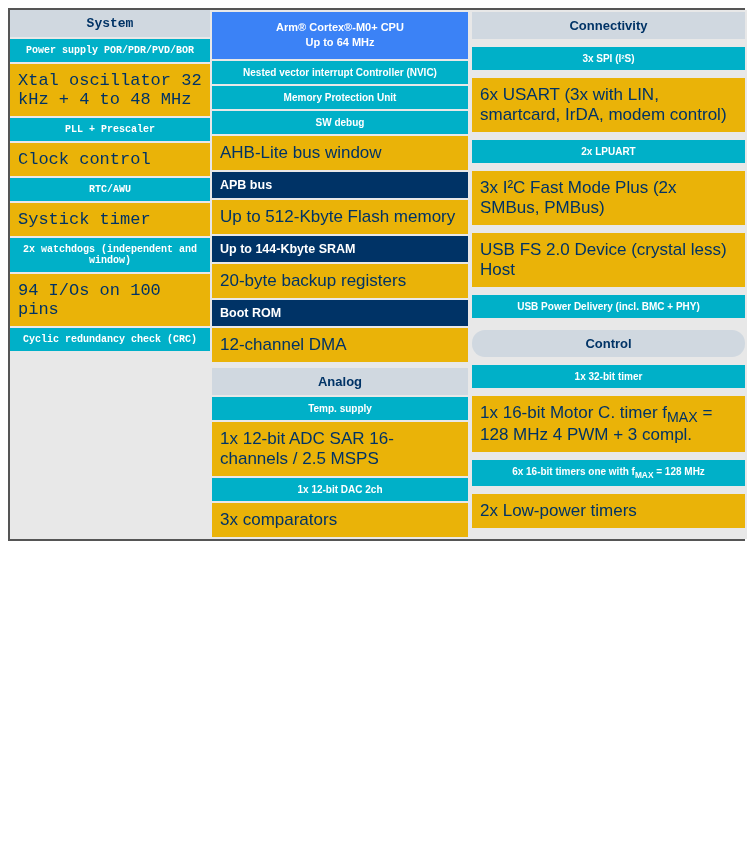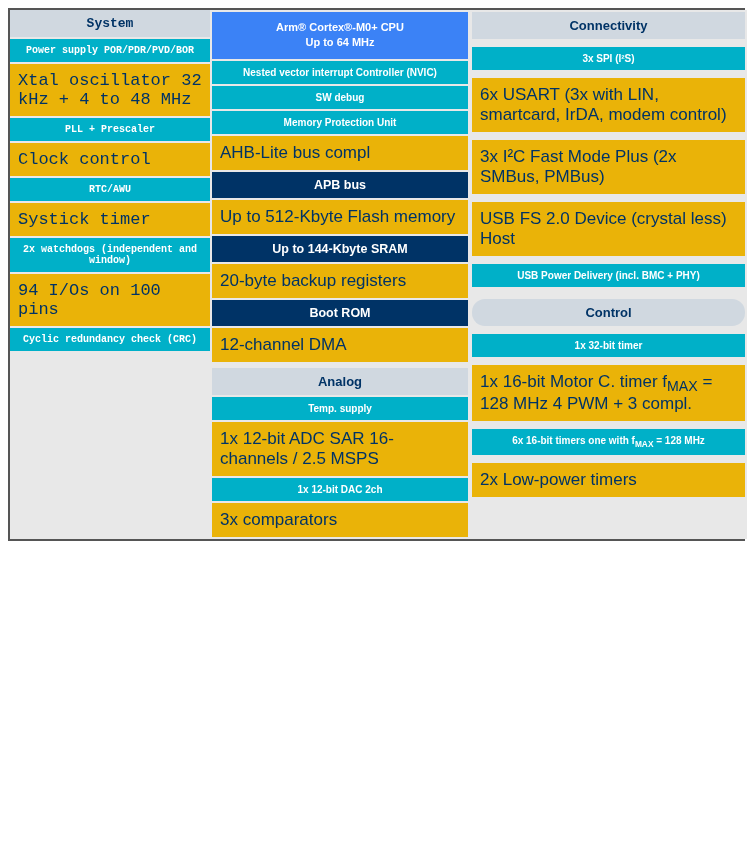--- a/index.html
+++ b/index.html
@@ -19,21 +19,21 @@
       display: grid;
       grid-template-columns: 200px 260px 277px;
       background: #e8e8e8;
       gap: 0;
     }
 
     
     .cell-dark-blue {
       background: #003366;
       color: #fff;
-      text-align: center;
+      text-align: left;
       padding: 6px 8px;
       font-size: 12.5px;
       font-weight: bold;
     }
     .cell-teal {
       background: #00b0c8;
       color: #fff;
       text-align: center;
       padding: 6px 8px;
       font-size: 10px;
@@ -108,41 +108,42 @@
     <div class="cell-white">94 I/Os on 100 pins</div>
     <div class="cell-teal">Cyclic redundancy check (CRC)</div>
   </div>
 
   <div class="col-cpu">
     <div class="cpu-header">
       <span>Arm® Cortex®-M0+ CPU</span><br>
       <span>Up to 64 MHz</span>
     </div>
     <div class="cell-teal">Nested vector interrupt Controller (NVIC)</div>
+    <div class="cell-teal">Memory Protection Unit</div>
     <div class="cell-teal">SW debug</div>
-    <div class="cell-teal">Memory Protection Unit</div>
-    <div class="cell-white">AHB-Lite bus compl</div>
+    <div class="cell-white">AHB-Lite bus window</div>
     <div class="cell-dark-blue">APB bus</div>
     <div class="cell-white">Up to 512-Kbyte Flash memory</div>
     <div class="cell-dark-blue">Up to 144-Kbyte SRAM</div>
     <div class="cell-white">20-byte backup registers</div>
     <div class="cell-dark-blue">Boot ROM</div>
     <div class="cell-white">12-channel DMA</div>
 
     <div class="section-header" style="margin-top:4px;">Analog</div>
     <div class="cell-teal">Temp. supply</div>
     <div class="cell-white">1x 12-bit ADC SAR 16-channels / 2.5 MSPS</div>
     <div class="cell-teal">1x 12-bit DAC 2ch</div>
     <div class="cell-white">3x comparators</div>
   </div>
 
   <div class="col-right">
     <div class="section-header">Connectivity</div>
     <div class="cell-teal">3x SPI (I²S)</div>
     <div class="cell-white">6x USART (3x with LIN, smartcard, IrDA, modem control)</div>
+    <div class="cell-teal">2x LPUART</div>
     <div class="cell-white">3x I²C Fast Mode Plus (2x SMBus, PMBus)</div>
     <div class="cell-white">USB FS 2.0 Device (crystal less) Host</div>
     <div class="cell-teal">USB Power Delivery (incl. BMC + PHY)</div>
 
     <div class="section-header" style="margin-top:4px;border-radius:13px;">Control</div>
     <div class="cell-teal">1x 32-bit timer</div>
     <div class="cell-white">1x 16-bit Motor C. timer f<sub>MAX</sub> = 128 MHz 4 PWM + 3 compl.</div>
     <div class="cell-teal">6x 16-bit timers one with f<sub>MAX</sub> = 128 MHz</div>
     <div class="cell-white">2x Low-power timers</div>
   </div>

